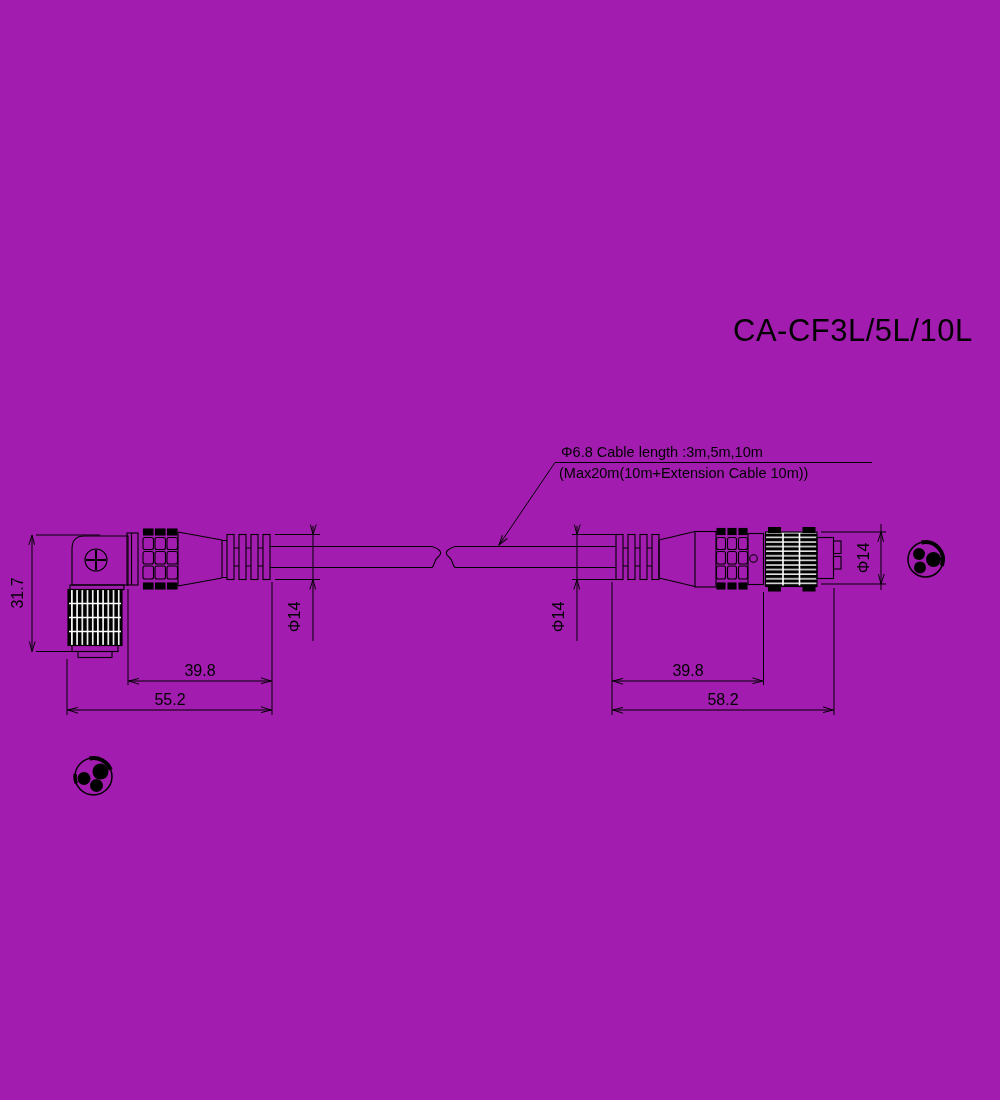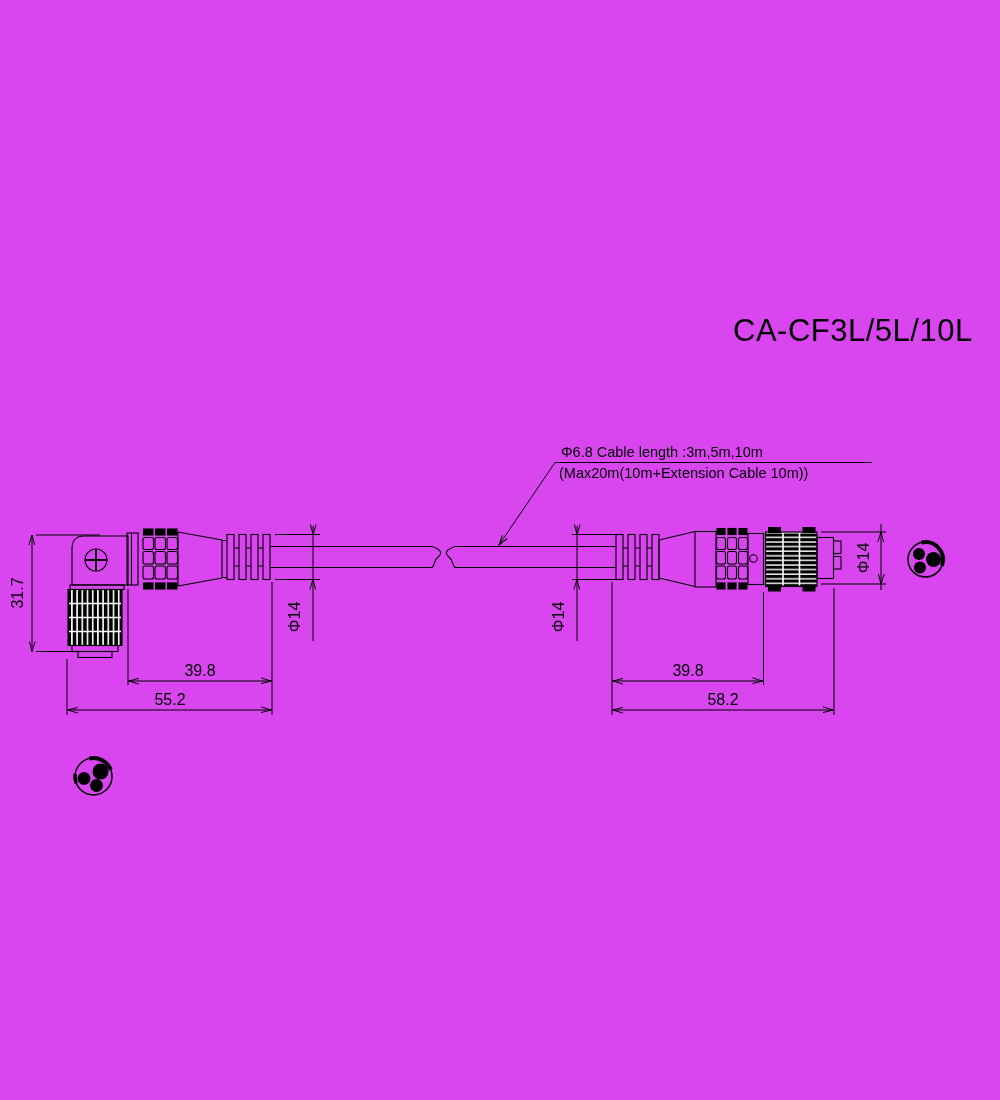--- a/index.html
+++ b/index.html
@@ -1,16 +1,16 @@
 <!DOCTYPE html>
 <html><head>
 <meta charset="utf-8">
 <style>
   html,body { margin:0; padding:0; background:#ffffff; }
-  .page { position:relative; width:1000px; height:1100px; background:#d946ef; overflow:hidden; }
+  .page { position:relative; width:1000px; height:1100px; background:#a21caf; overflow:hidden; }
   svg text { font-family:"Liberation Sans","DejaVu Sans",sans-serif; fill:#000000; stroke:none; }
   .title-text { font-size:31px; letter-spacing:0.5px; }
   .note-text  { font-size:14.5px; }
   .dim-text   { font-size:16px; }
 </style>
 </head>
 <body>
 
 <div class="page">
 <svg width="1000" height="1100" viewBox="0 0 1000 1100" xmlns="http://www.w3.org/2000/svg">

